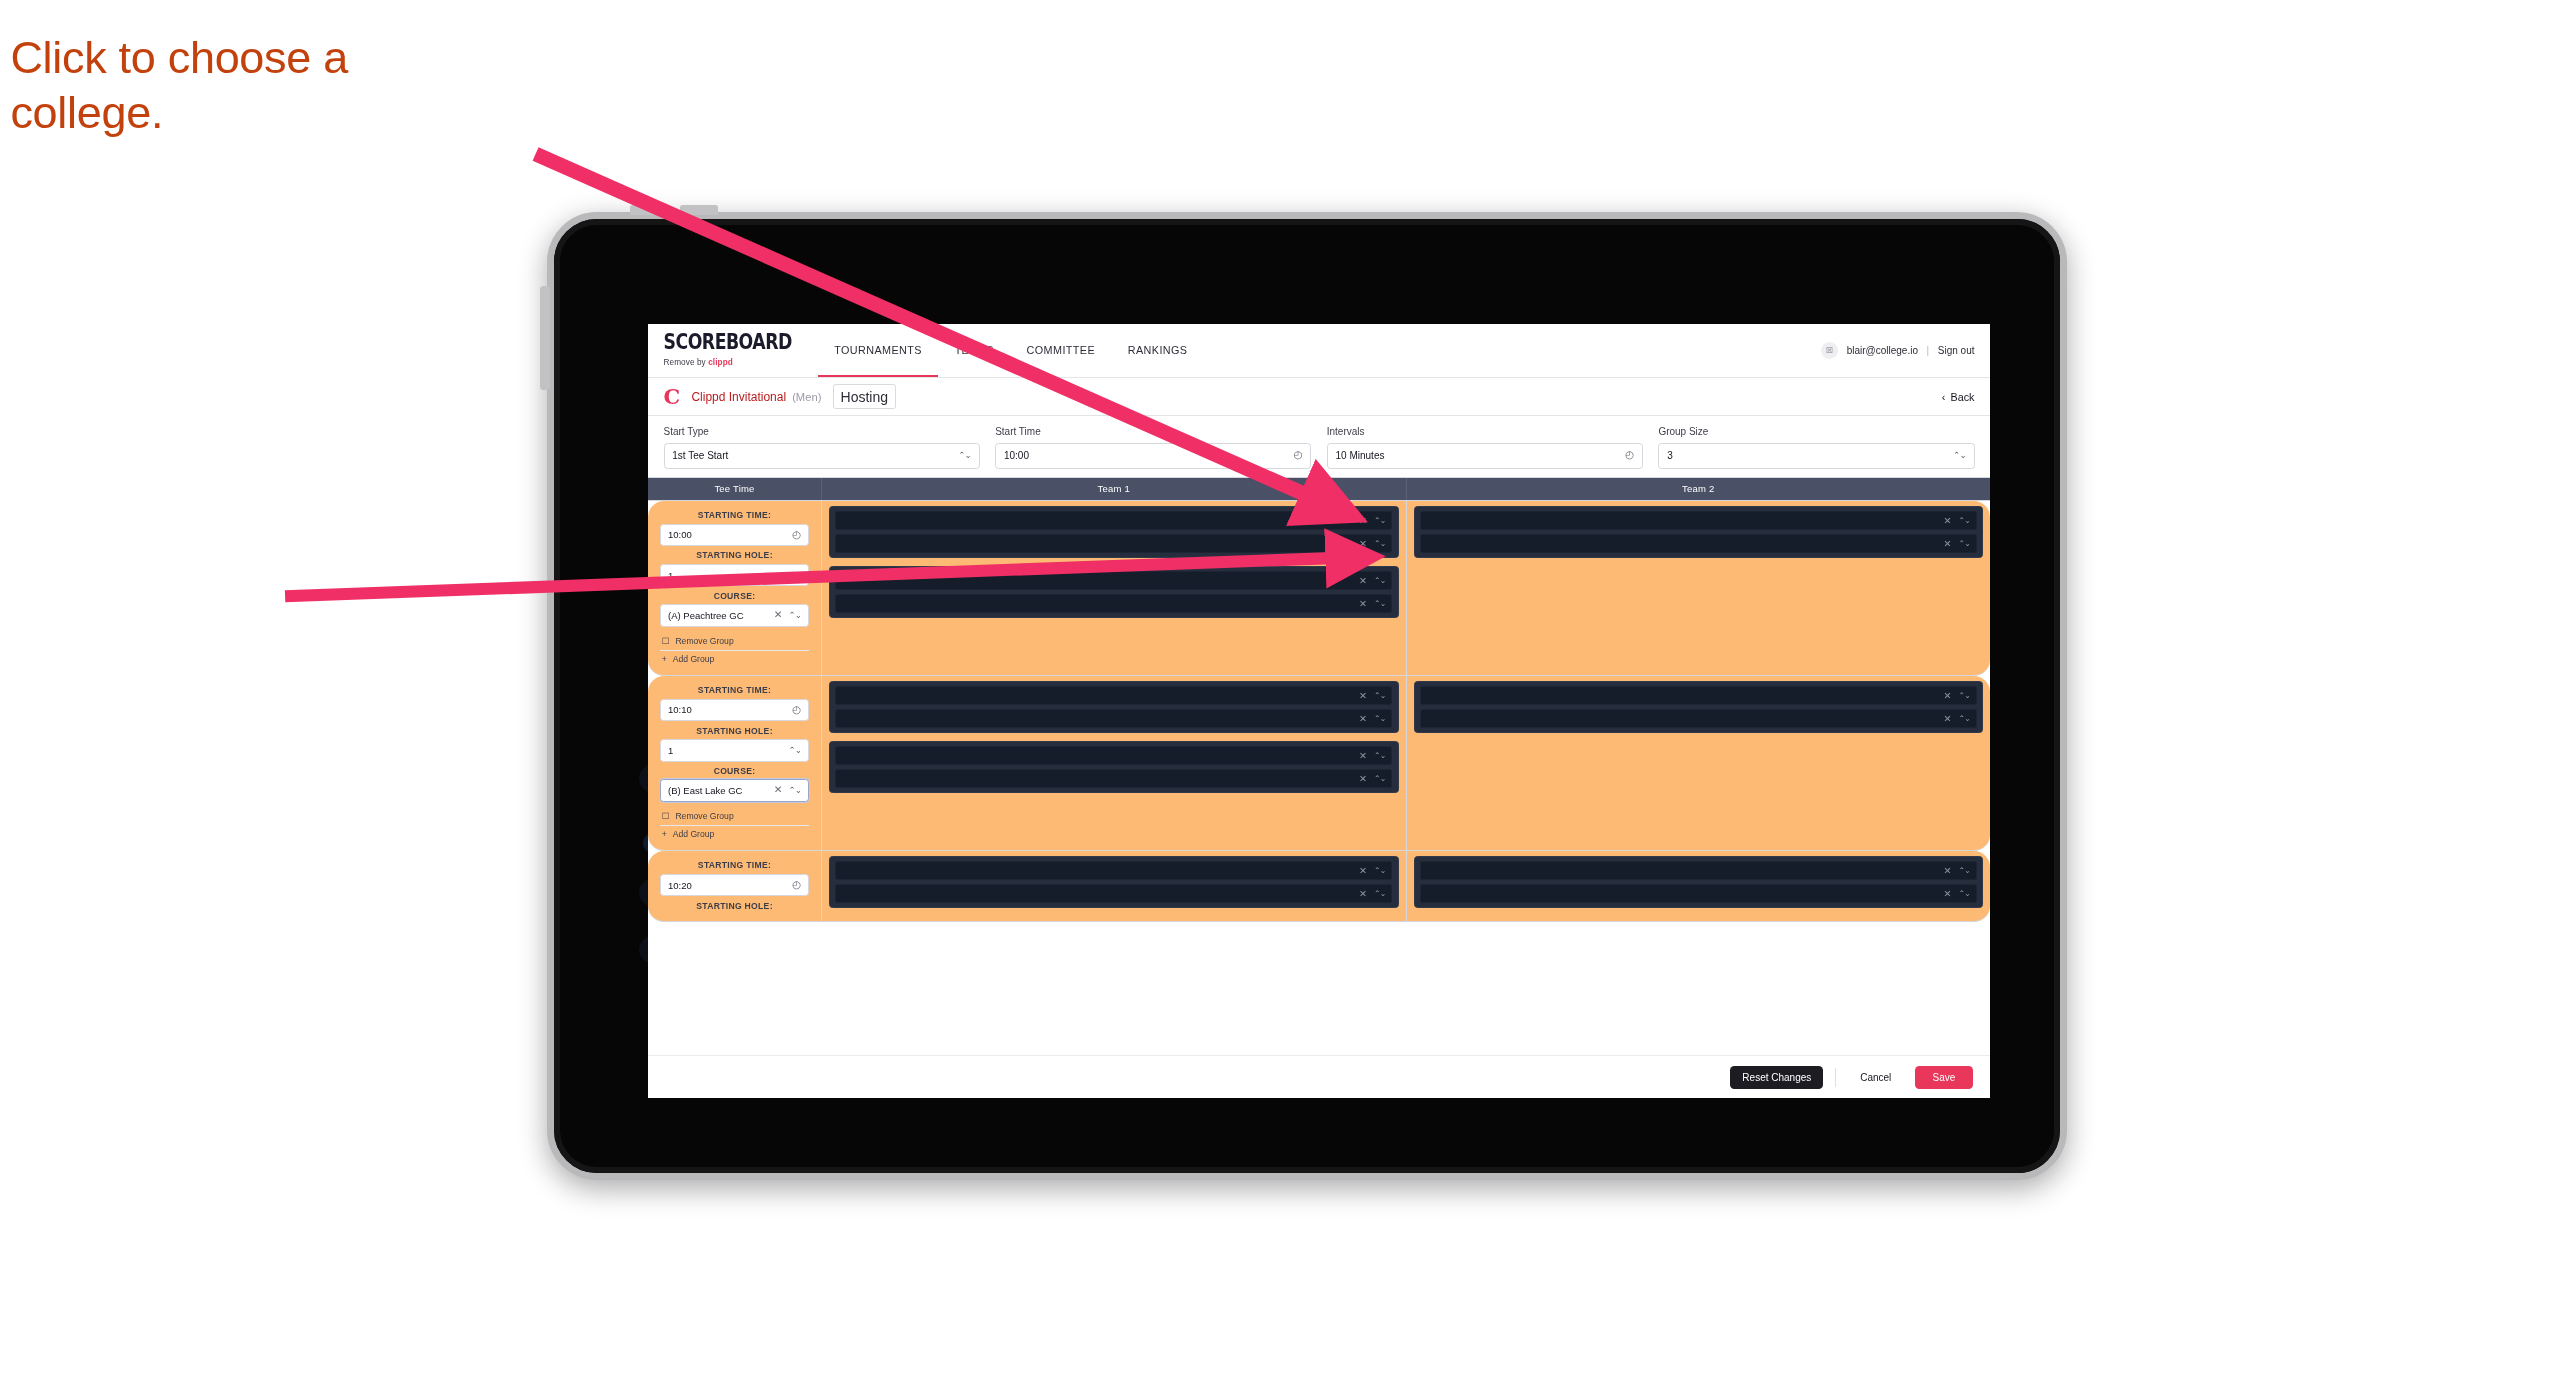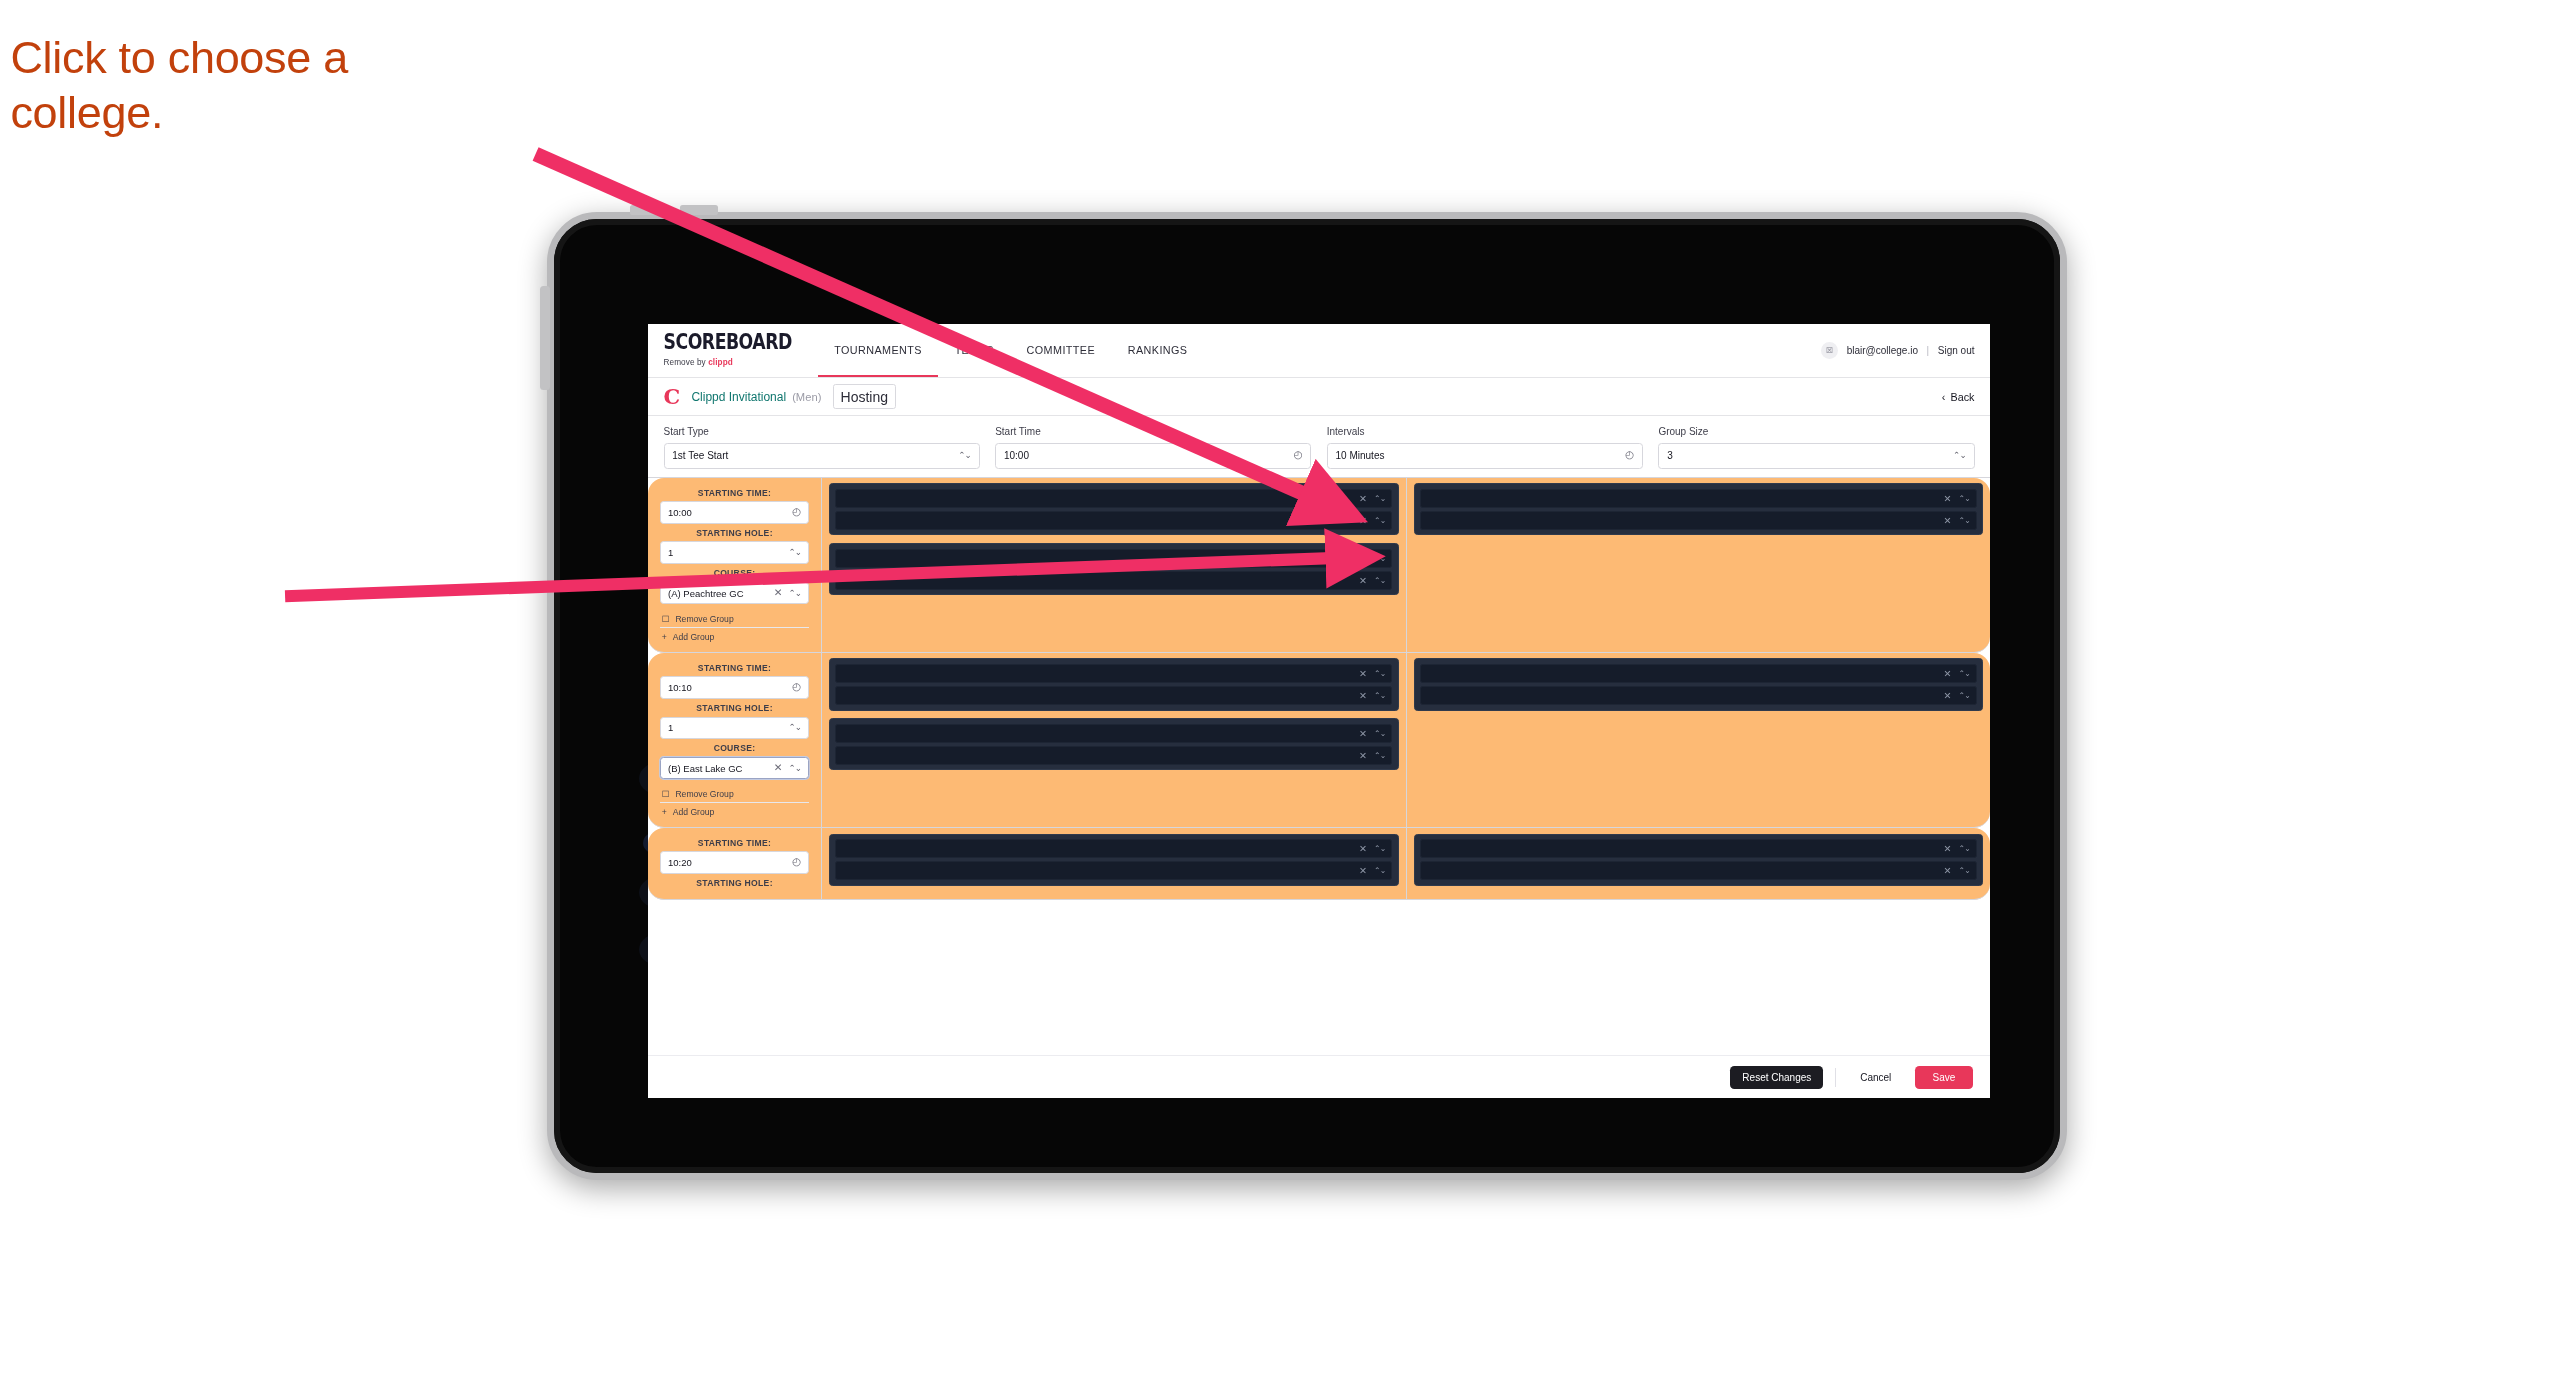--- a/index.html
+++ b/index.html
@@ -112,21 +112,21 @@
     display:flex; align-items:center;
     border-bottom: 0.9px solid #e4e4e7;
     padding: 0 15.5px;
     background:#fff;
   }
   .c-logo {
     font-family:"DejaVu Serif", serif;
     color:#e8375a; font-size:21px; font-weight:700; line-height:1;
     margin-right: 11.2px;
   }
-  .t-name { font-size: 12px; color:#0f766e; font-weight:400; }
+  .t-name { font-size: 12px; color:#b91c1c; font-weight:400; }
   .t-gender { font-size: 11.2px; color:#9b9ba6; margin-left:6px; }
   .t-badge {
     margin-left: 11.2px; font-size: 14px; color:#2d2d38;
     border:0.9px solid #d9d9de; border-radius:2.6px; padding: 3.5px 7px; background:#fff;
   }
   .back-btn { margin-left:auto; display:flex; align-items:center; gap:5.2px; font-size:10.8px; color:#15151f; cursor:pointer; }
 
   
   #settings {
     flex: 0 0 auto;
@@ -291,20 +291,25 @@
           </div>
           <div>
             <div class="field-label">Group Size</div>
             <div class="field-box">
               <span class="val">3</span>
               <span class="ic ic-stepper">⌃⌄</span>
             </div>
           </div>
         </div>
 
+        <div id="tablehead">
+          <div class="col-tee">Tee Time</div>
+          <div class="col-team">Team 1</div>
+          <div class="col-team">Team 2</div>
+        </div>
 
         <div id="tablebody">
             <div class="group-row">
               <div class="g-tee">
                 <div class="g-lab">STARTING TIME:</div>
                 <div class="g-input">
                   <span class="val">10:00</span>
                   <span class="ic">◴</span>
                 </div>
                 <div class="g-lab">STARTING HOLE:</div>

